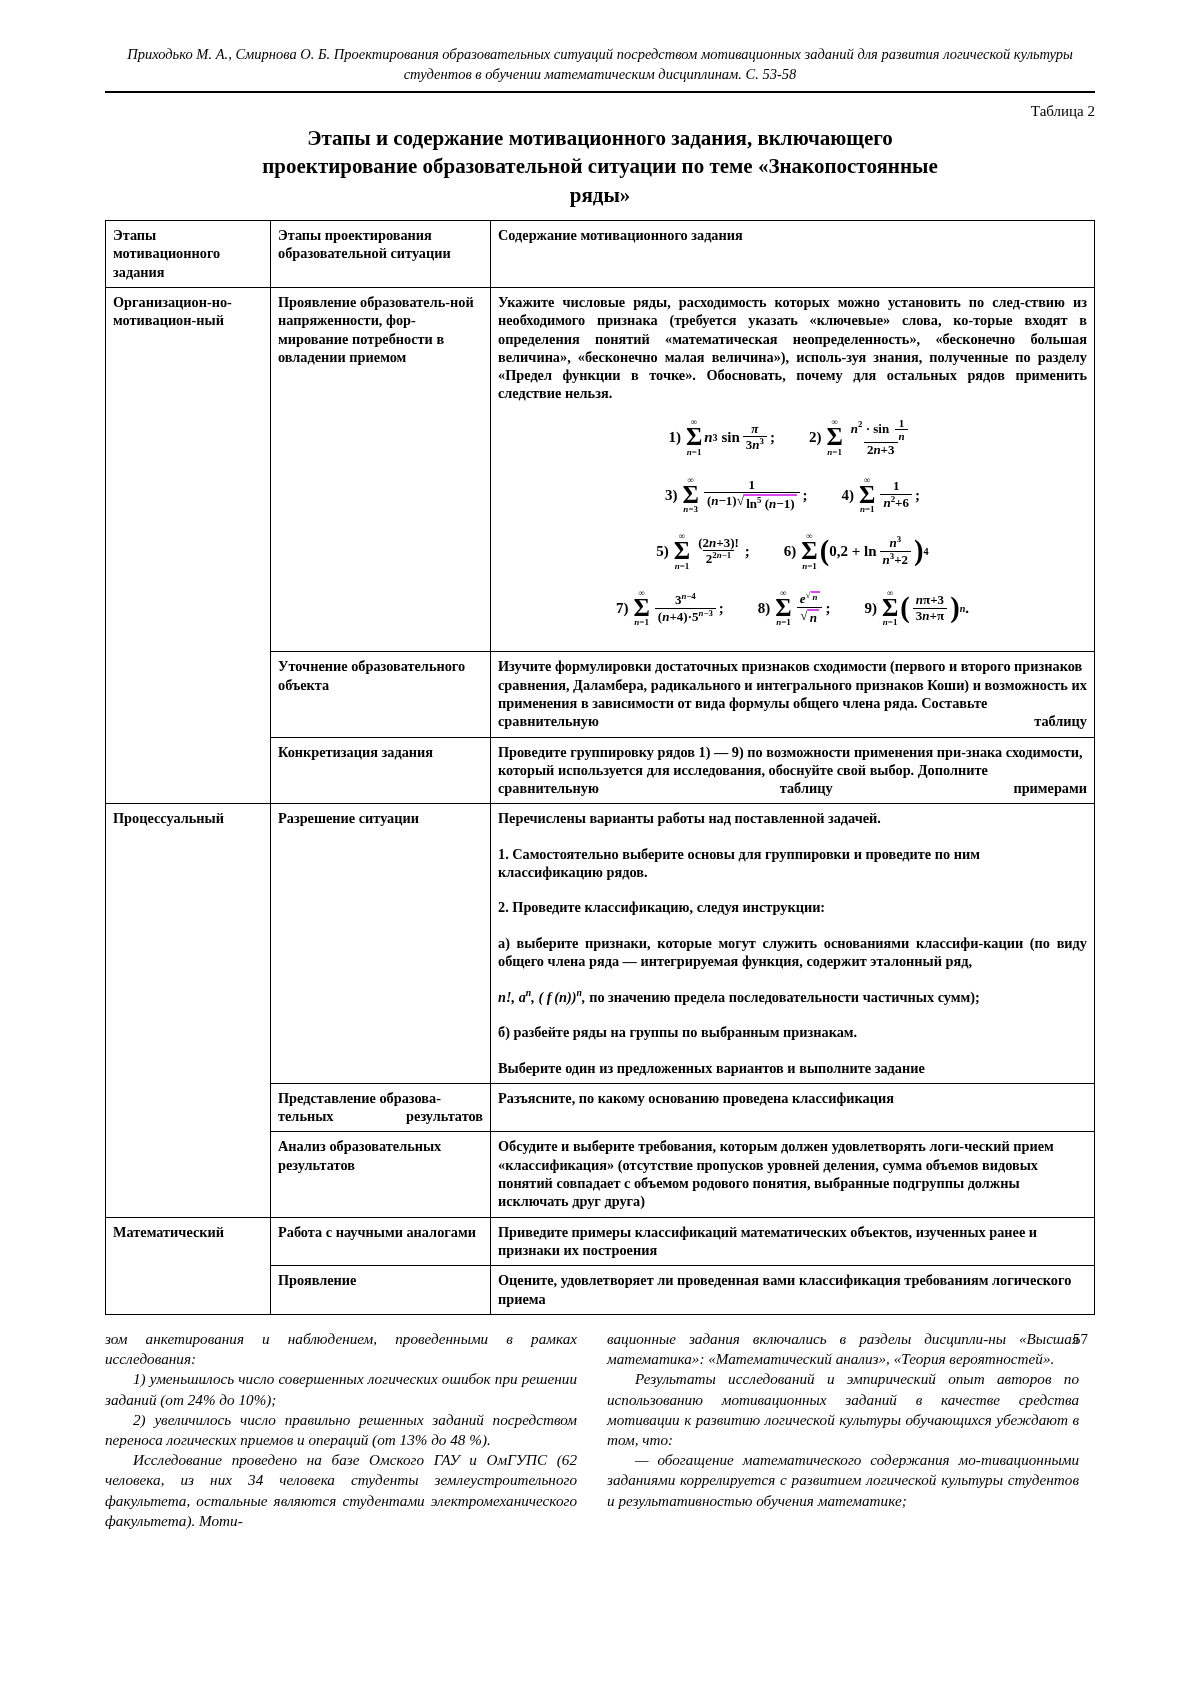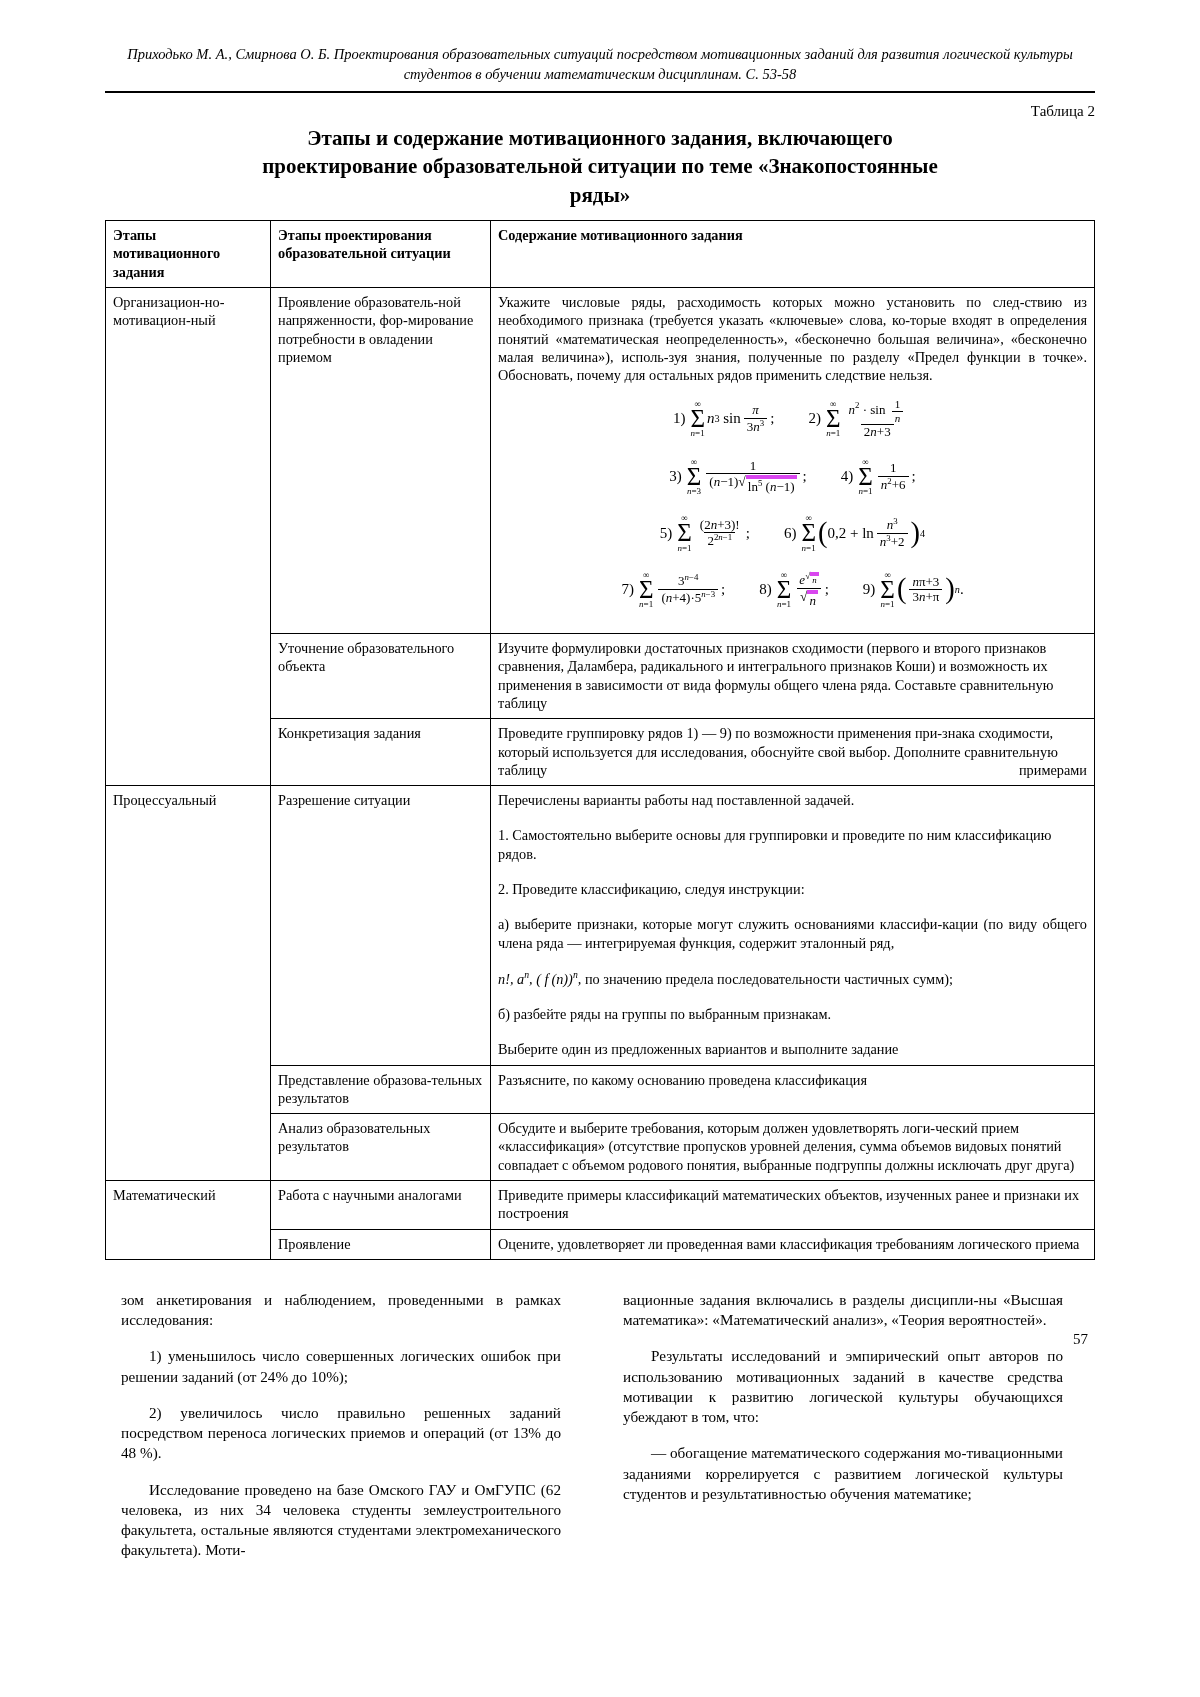--- a/index.html
+++ b/index.html
@@ -54,21 +54,21 @@
     width: 100%;
     table-layout: fixed;
     font-size: 14.3px;
     line-height: 1.28;
   }
   table.main td, table.main th {
     border: 1.1px solid #000;
     vertical-align: top;
     padding: 5px 7px 6px 7px;
     text-align: left;
-    font-weight: normal;
+    font-weight: bold;
   }
   table.main thead td {
     font-weight: bold;
     font-size: 14.3px;
   }
   .col1 { width: 150px; }
   .col2 { width: 205px; }
   .just { text-align: justify; }
   .justall { text-align: justify; text-align-last: justify; }
   p.cellp { margin: 0 0 0 0; }
@@ -110,39 +110,39 @@
   }
   .frac .num { padding: 0 3px; }
   .frac .den { padding: 0 3px; border-top: 1px solid #000; }
   .sup { font-size: 0.68em; vertical-align: super; }
   .it { font-style: italic; }
   .sqrt {
     display: inline-flex;
     align-items: stretch;
   }
   .sqrt > .rad { font-size: 1.05em; }
-  .sqrt > .body { border-top: 4px solid #d946ef; padding: 0 2px; margin-top: 1px; }
+  .sqrt > .body { border-top: 2px solid #d946ef; padding: 0 2px; margin-top: 1px; }
   .paren-big {
     display: inline-flex;
     align-items: center;
     font-size: 1.9em;
     font-family: "Liberation Serif", serif;
     line-height: 0.8;
   }
   .inline-math { font-style: italic; white-space: nowrap; }
   
   .cols {
     margin-top: 14px;
     display: flex;
     gap: 30px;
     font-size: 15.2px;
     line-height: 1.33;
   }
   .cols .col { width: 472px; }
-  .cols p { margin: 16px; text-align: justify; }
+  .cols p { margin: 0; text-align: justify; font-style: italic; }
   .ind { text-indent: 28px; }
   .pagenum {
     position: absolute;
     right: 112px;
     bottom: 28px;
     font-size: 15px;
   }
 </style>
 </head>
 <body>

